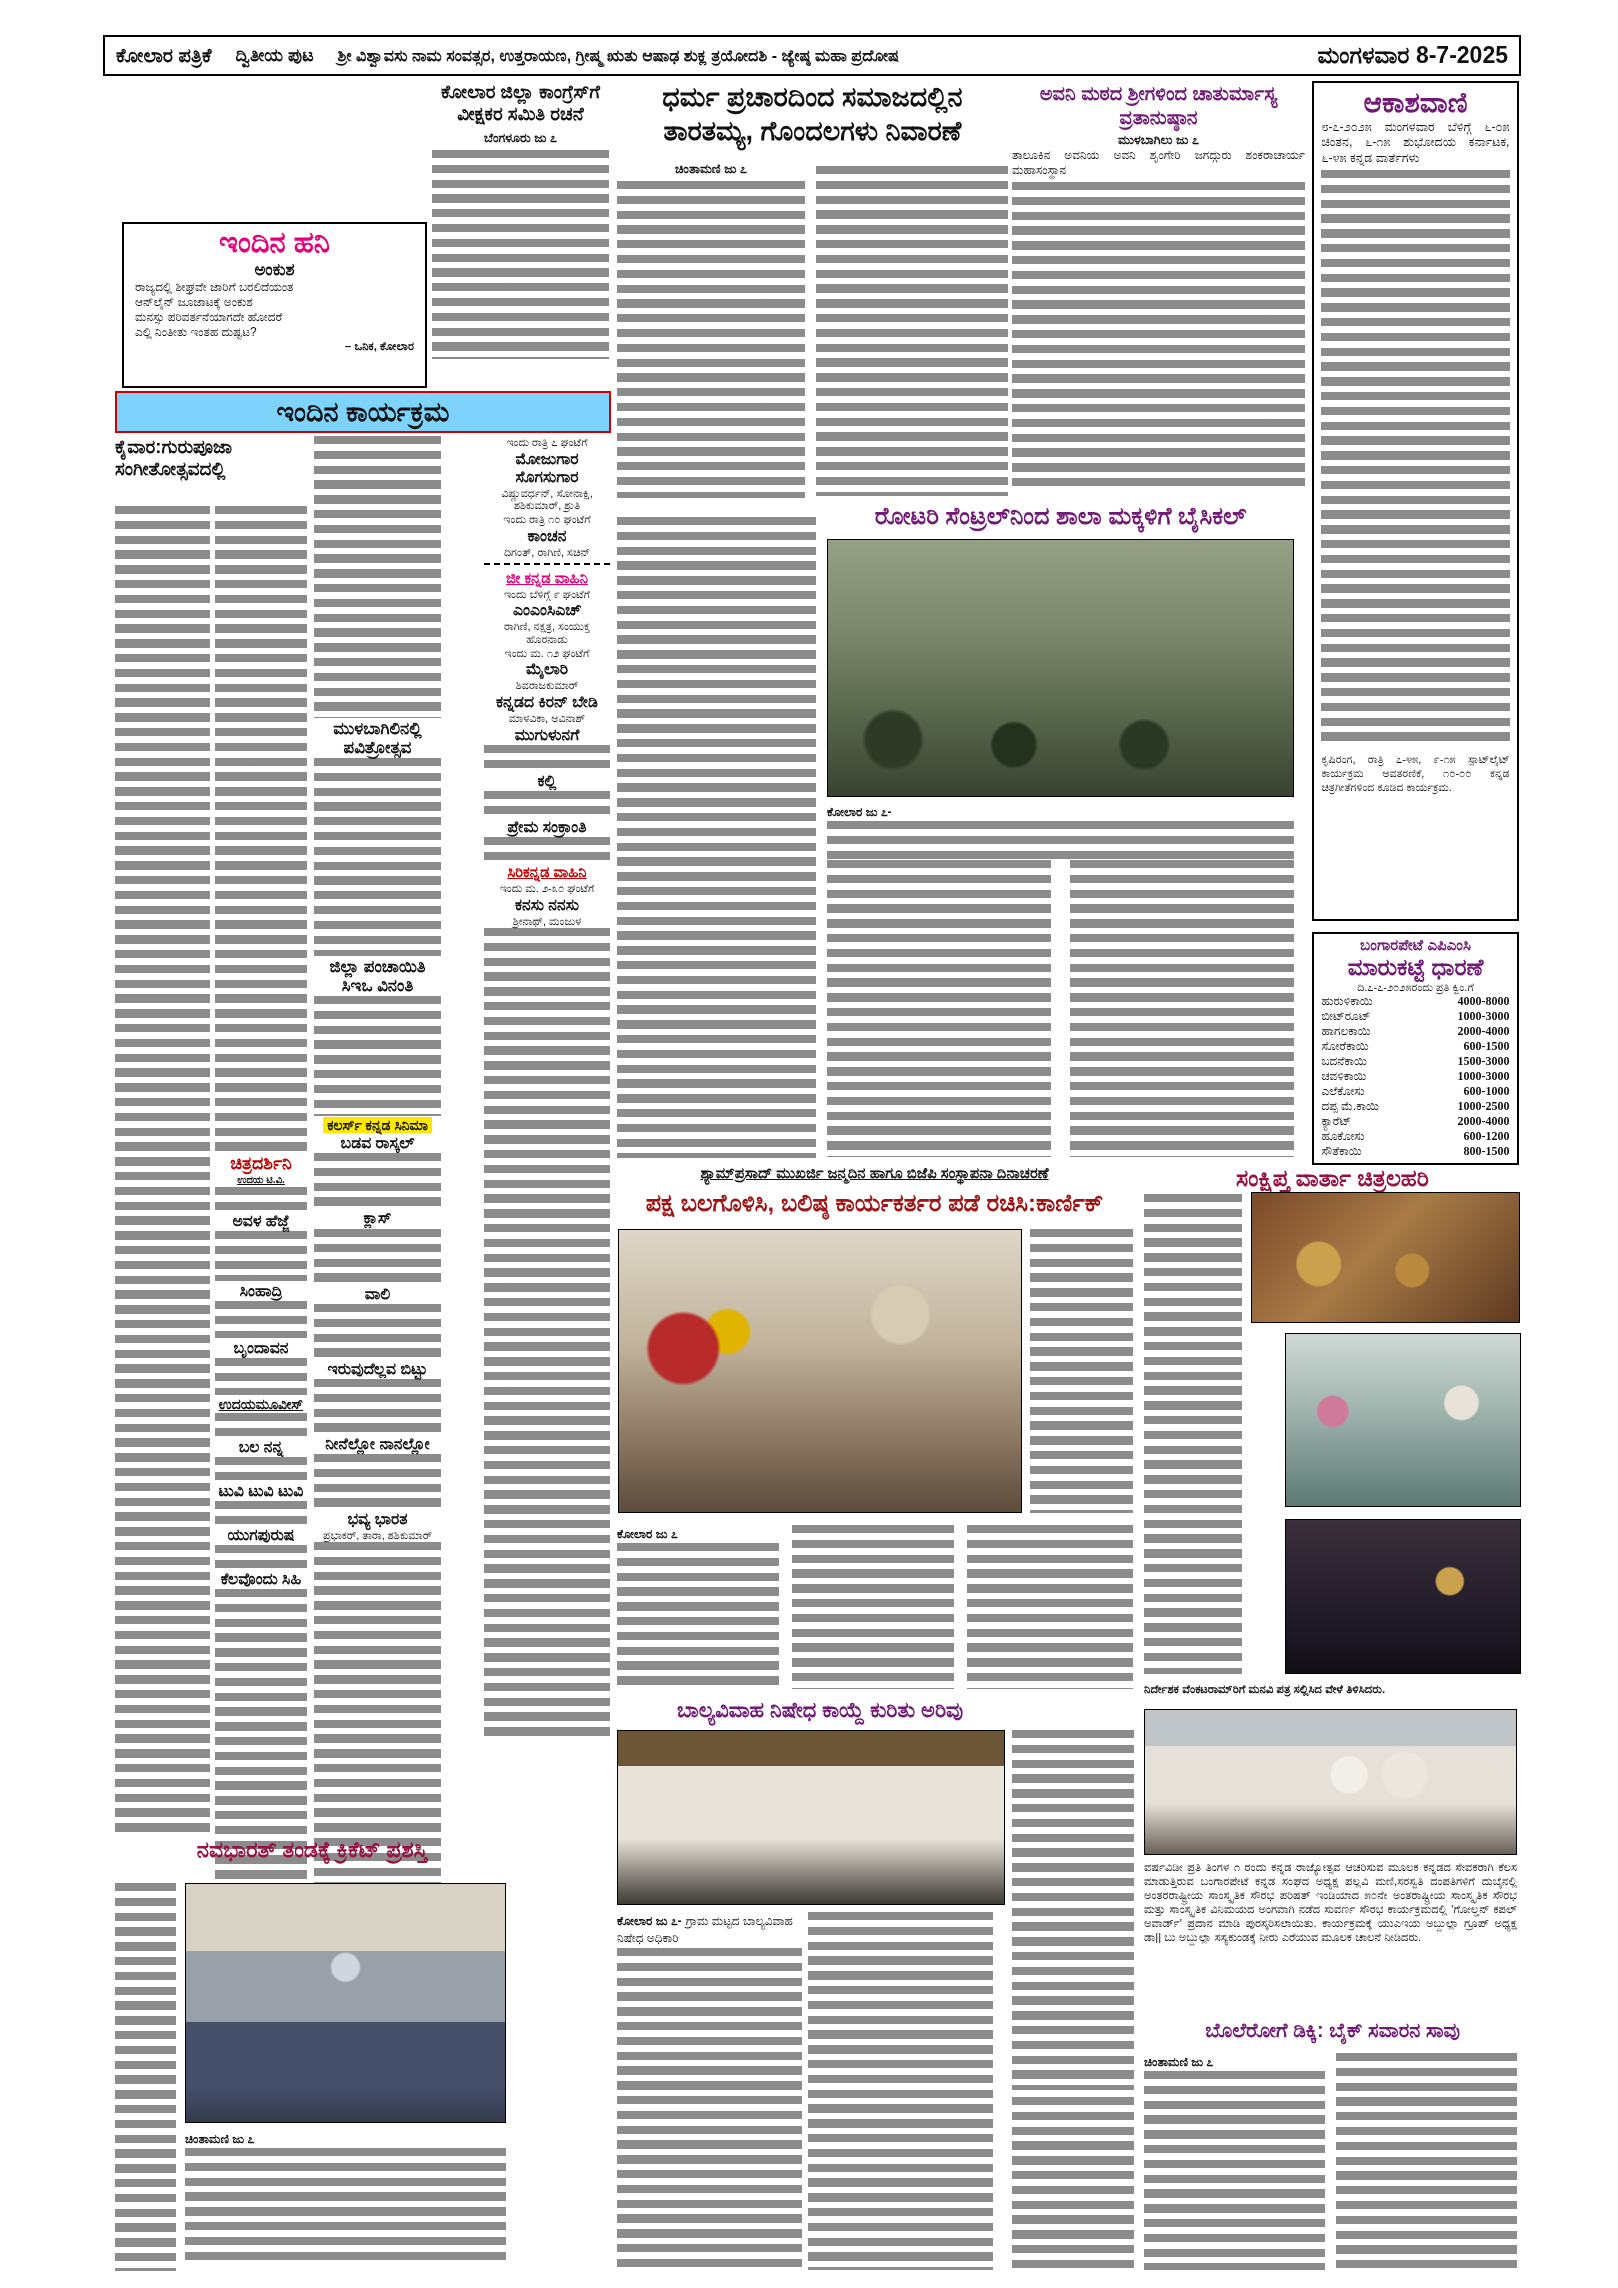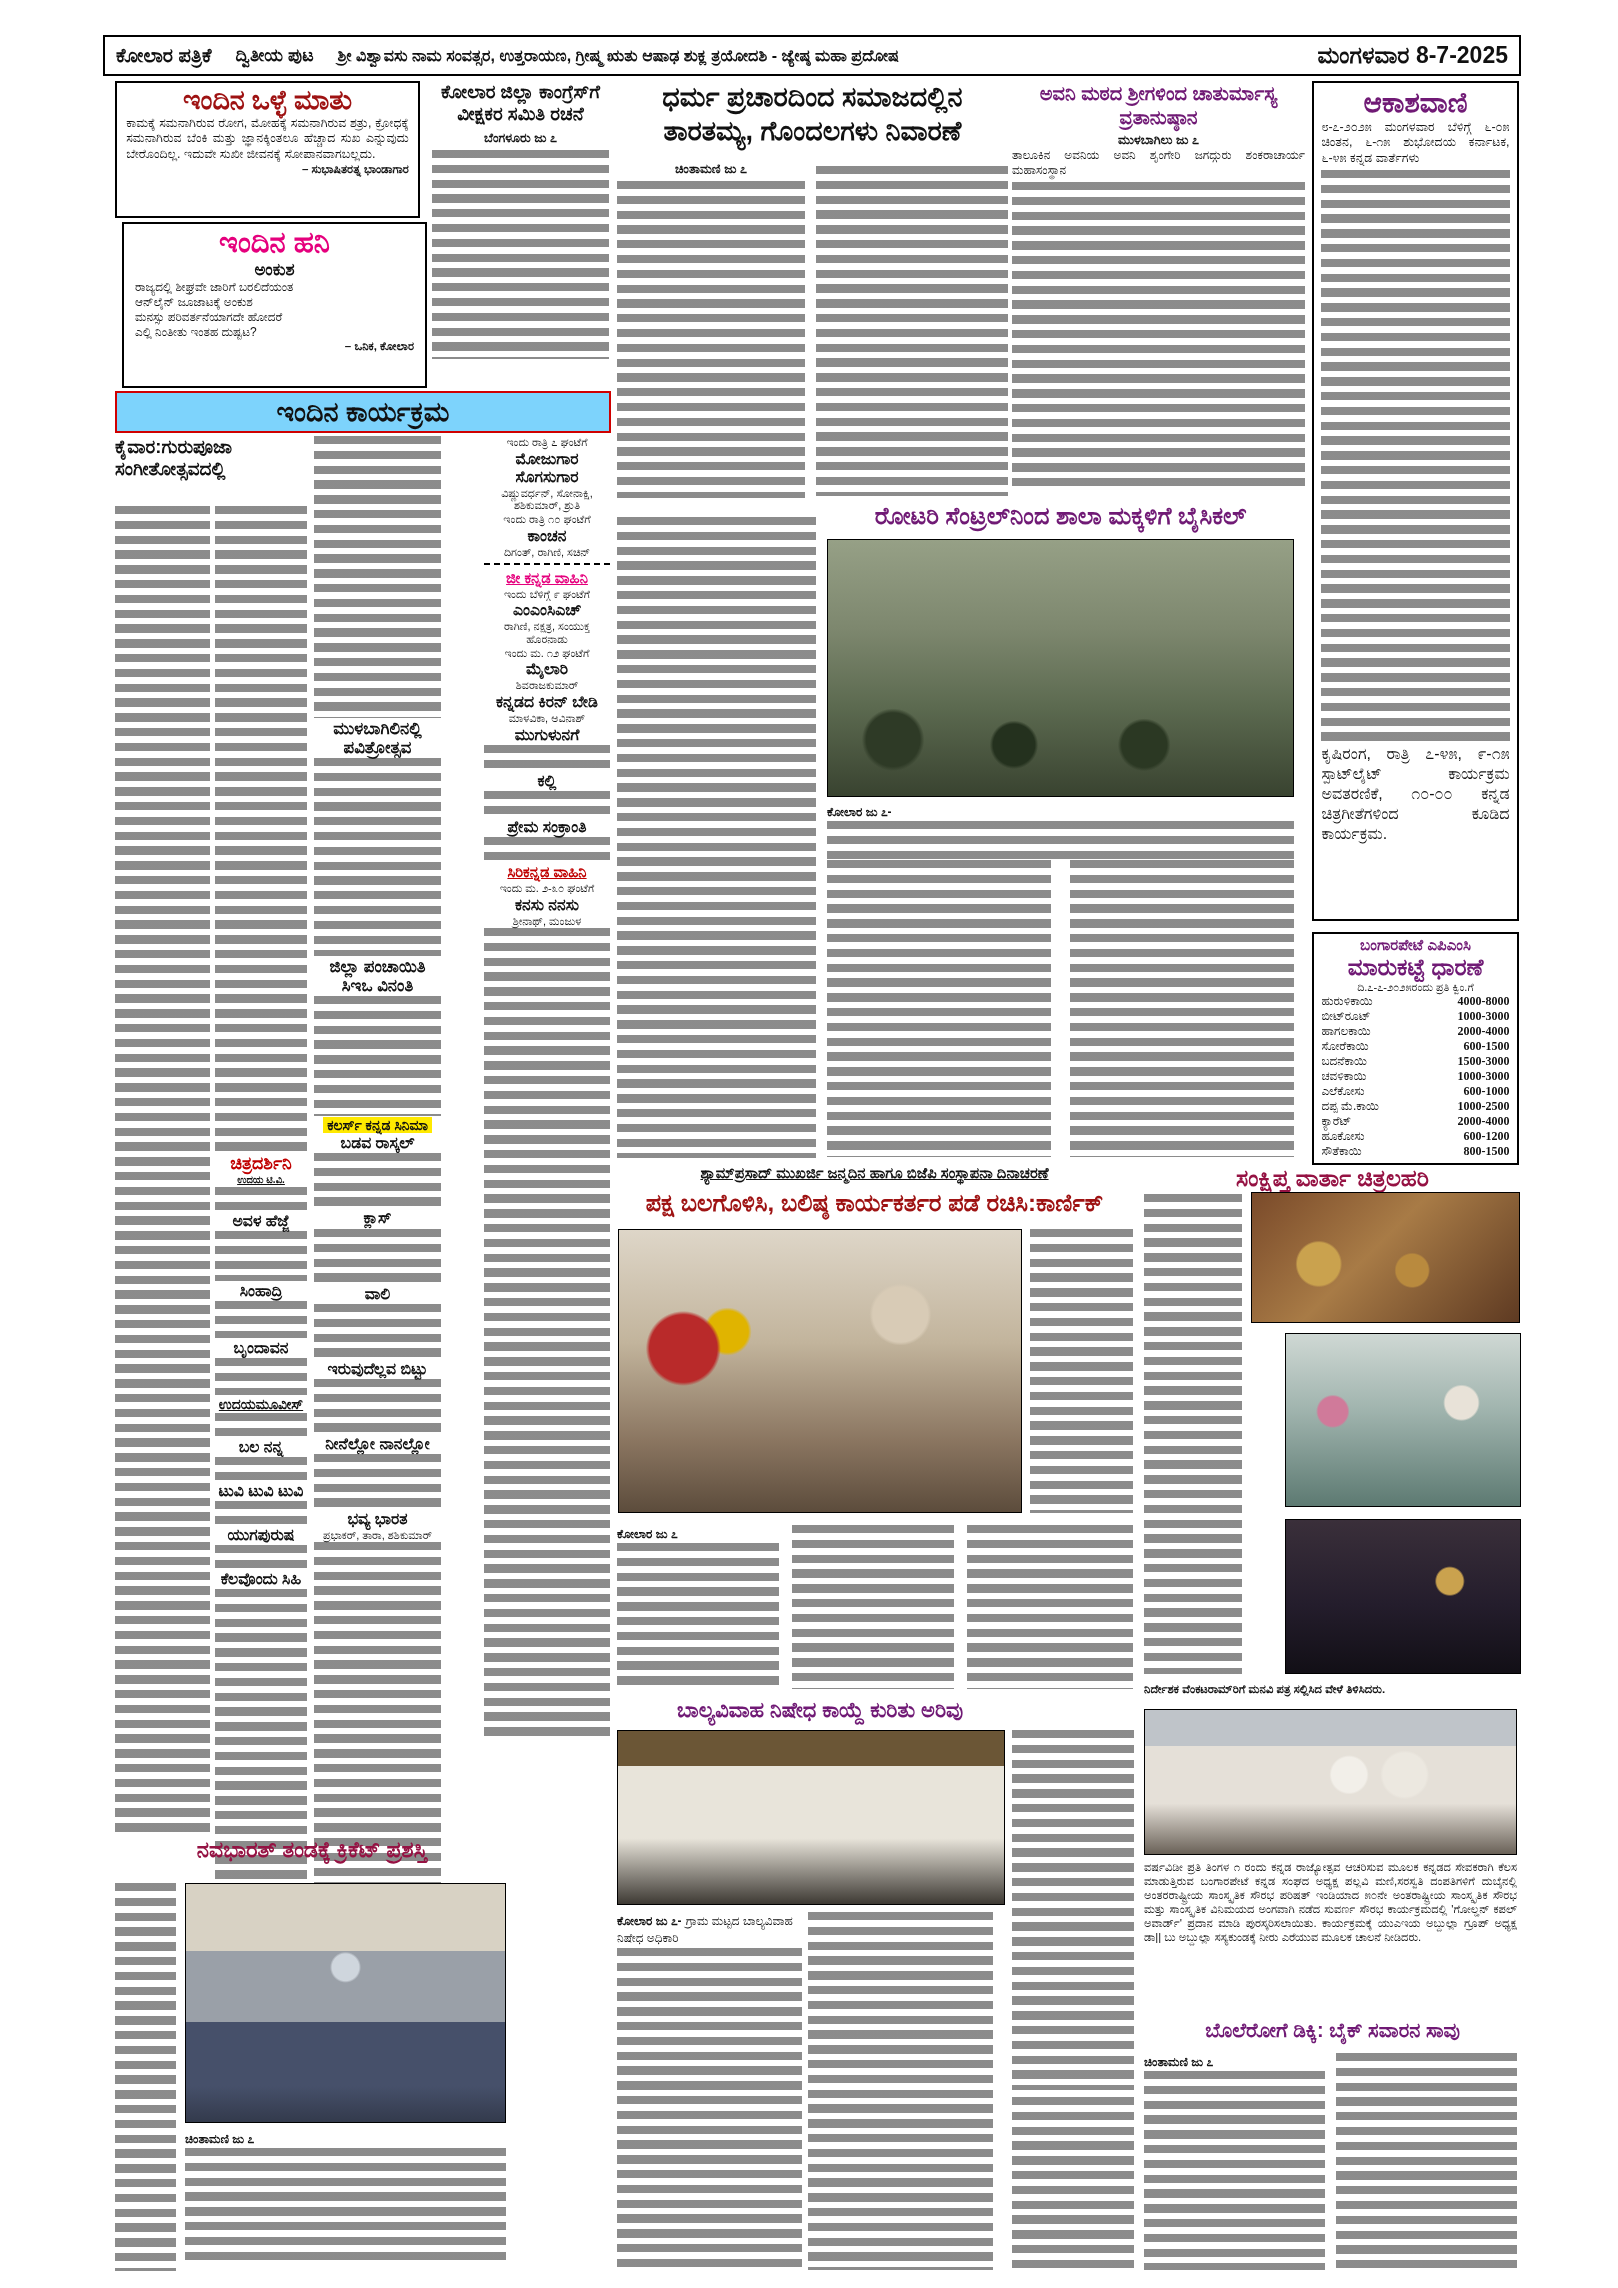--- a/index.html
+++ b/index.html
@@ -36,25 +36,20 @@
 
 <div class="page">
 
   <div class="abs mast" style="left:103px;top:35px;width:1418px;height:41px;">
     <span class="b" style="font-size:19.4px;">ಕೋಲಾರ ಪತ್ರಿಕೆ</span>
     <span class="b" style="font-size:17.5px;">ದ್ವಿತೀಯ ಪುಟ</span>
     <span class="b" style="font-size:16px;flex:1;">ಶ್ರೀ ವಿಶ್ವಾವಸು ನಾಮ ಸಂವತ್ಸರ, ಉತ್ತರಾಯಣ, ಗ್ರೀಷ್ಮ ಋತು ಆಷಾಢ ಶುಕ್ಲ ತ್ರಯೋದಶಿ - ಜ್ಯೇಷ್ಠ ಮಹಾ ಪ್ರದೋಷ</span>
     <span class="b" style="font-size:23px;white-space:nowrap;">ಮಂಗಳವಾರ 8-7-2025</span>
   </div>
 
-  <div class="abs box" style="left:115px;top:81px;width:305px;height:137px;padding:1.8px 9.2px;">
-    <div class="center darkred b" style="font-size:27px;font-family:'Liberation Serif','DejaVu Serif',serif;">ಇಂದಿನ ಒಳ್ಳೆ ಮಾತು</div>
-    <div class="just body-sm" style="font-size:12.5px;">ಕಾಮಕ್ಕೆ ಸಮನಾಗಿರುವ ರೋಗ, ಮೋಹಕ್ಕೆ ಸಮನಾಗಿರುವ ಶತ್ರು, ಕ್ರೋಧಕ್ಕೆ ಸಮನಾಗಿರುವ ಬೆಂಕಿ ಮತ್ತು ಜ್ಞಾನಕ್ಕಿಂತಲೂ ಹೆಚ್ಚಾದ ಸುಖ ಎನ್ನುವುದು ಬೇರೊಂದಿಲ್ಲ. ಇದುವೇ ಸುಖೀ ಜೀವನಕ್ಕೆ ಸೋಪಾನವಾಗಬಲ್ಲದು.</div>
-    <div class="b" style="font-size:11.5px;text-align:right;">– ಸುಭಾಷಿತರತ್ನ ಭಾಂಡಾಗಾರ</div>
-  </div>
 
   <div class="abs box" style="left:122px;top:222px;width:305px;height:166px;padding:1.8px 11px;">
     <div class="center pink b" style="font-size:29px;">ಇಂದಿನ ಹನಿ</div>
     <div class="center b" style="font-size:16.6px;">ಅಂಕುಶ</div>
     <div class="body-sm">ರಾಜ್ಯದಲ್ಲಿ ಶೀಘ್ರವೇ ಜಾರಿಗೆ ಬರಲಿದೆಯಂತ</div>
     <div class="body-sm">ಆನ್‌ಲೈನ್ ಜೂಜಾಟಕ್ಕೆ ಅಂಕುಶ</div>
     <div class="body-sm">ಮನಸ್ಸು ಪರಿವರ್ತನೆಯಾಗದೇ ಹೋದರೆ</div>
     <div class="body-sm">ಎಲ್ಲಿ ನಿಂತೀತು ಇಂತಹ ದುಷ್ಟಟ?</div>
     <div class="b" style="font-size:11.5px;text-align:right;">– ಒನಿಕ, ಕೋಲಾರ</div>
   </div>
@@ -83,21 +78,21 @@
     <div class="center b green" style="font-size:19.4px;line-height:1.25;">ಅವನಿ ಮಠದ ಶ್ರೀಗಳಿಂದ ಚಾತುರ್ಮಾಸ್ಯ ವ್ರತಾನುಷ್ಠಾನ</div>
     <div class="dateline" style="margin-top:3.7px;">ಮುಳಬಾಗಿಲು ಜು ೭</div>
     <div class="just body-sm">ತಾಲೂಕಿನ ಅವನಿಯ ಅವನಿ ಶೃಂಗೇರಿ ಜಗದ್ಗುರು ಶಂಕರಾಚಾರ್ಯ ಮಹಾಸಂಸ್ಥಾನ</div>
     <div class="sim" style="height:310px;margin-top:3.7px;"></div>
   </div>
 
   <div class="abs box" style="left:1312px;top:81px;width:207px;height:840px;padding:3.7px 7.4px;">
     <div class="center green b" style="font-size:28px;">ಆಕಾಶವಾಣಿ</div>
     <div class="just body-sm" style="font-size:12.5px;">೮-೭-೨೦೨೫ ಮಂಗಳವಾರ ಬೆಳಿಗ್ಗೆ ೬-೦೫ ಚಿಂತನ, ೬-೧೫ ಶುಭೋದಯ ಕರ್ನಾಟಕ, ೬-೪೫ ಕನ್ನಡ ವಾರ್ತೆಗಳು</div>
     <div class="sim" style="height:572px;margin-top:3.7px;"></div>
-    <div class="just body-sm" style="font-size:16px;margin-top:2px;">ಕೃಷಿರಂಗ, ರಾತ್ರಿ ೭-೪೫, ೯-೧೫ ಸ್ಪಾಟ್‌ಲೈಟ್ ಕಾರ್ಯಕ್ರಮ ಅವತರಣಿಕೆ, ೧೦-೦೦ ಕನ್ನಡ ಚಿತ್ರಗೀತೆಗಳಿಂದ ಕೂಡಿದ ಕಾರ್ಯಕ್ರಮ.</div>
+    <div class="just body-sm" style="font-size:11px;margin-top:11px;">ಕೃಷಿರಂಗ, ರಾತ್ರಿ ೭-೪೫, ೯-೧೫ ಸ್ಪಾಟ್‌ಲೈಟ್ ಕಾರ್ಯಕ್ರಮ ಅವತರಣಿಕೆ, ೧೦-೦೦ ಕನ್ನಡ ಚಿತ್ರಗೀತೆಗಳಿಂದ ಕೂಡಿದ ಕಾರ್ಯಕ್ರಮ.</div>
   </div>
 
   <div class="abs box" style="left:1312px;top:932px;width:207px;height:233px;padding:1.8px 7.4px;">
     <div class="center green b" style="font-size:15px;">ಬಂಗಾರಪೇಟೆ ಎಪಿಎಂಸಿ</div>
     <div class="center green b" style="font-size:23px;">ಮಾರುಕಟ್ಟೆ ಧಾರಣೆ</div>
     <div class="center" style="font-size:11px;">ದಿ.೭-೭-೨೦೨೫ರಂದು ಪ್ರತಿ ಕ್ವಿಂ.ಗೆ</div>
     <div class="tblrow">
         <span>ಹುರುಳಿಕಾಯಿ</span>
         <span class="pr">4000-8000</span>
       </div>

